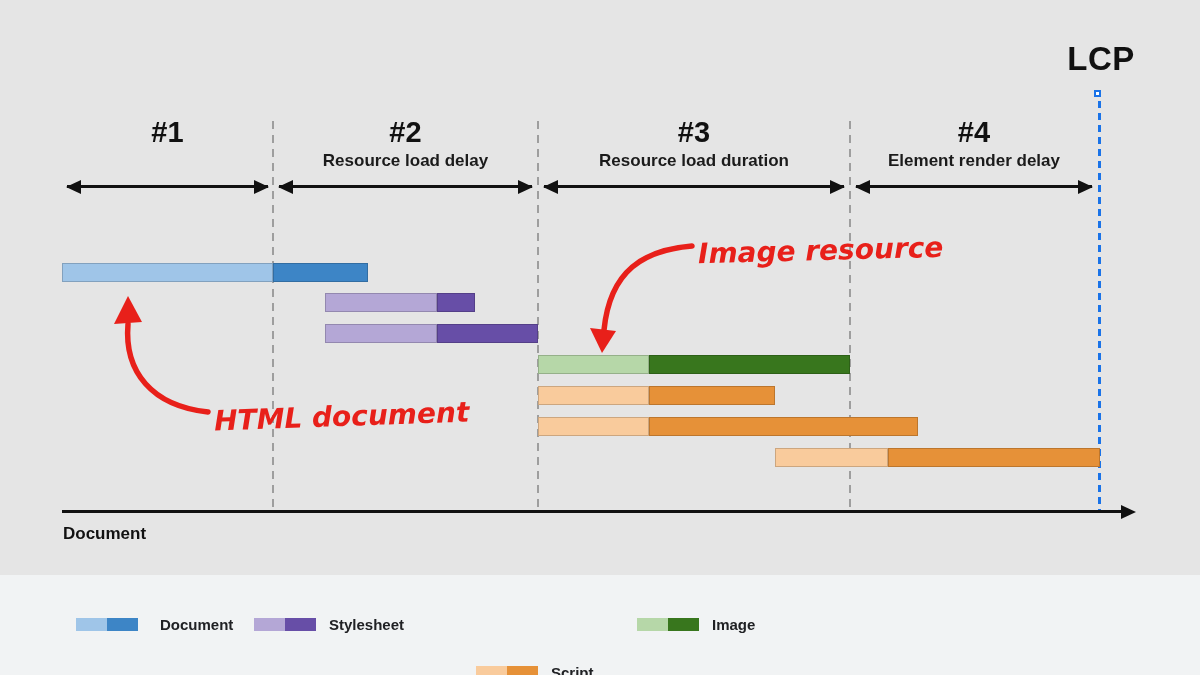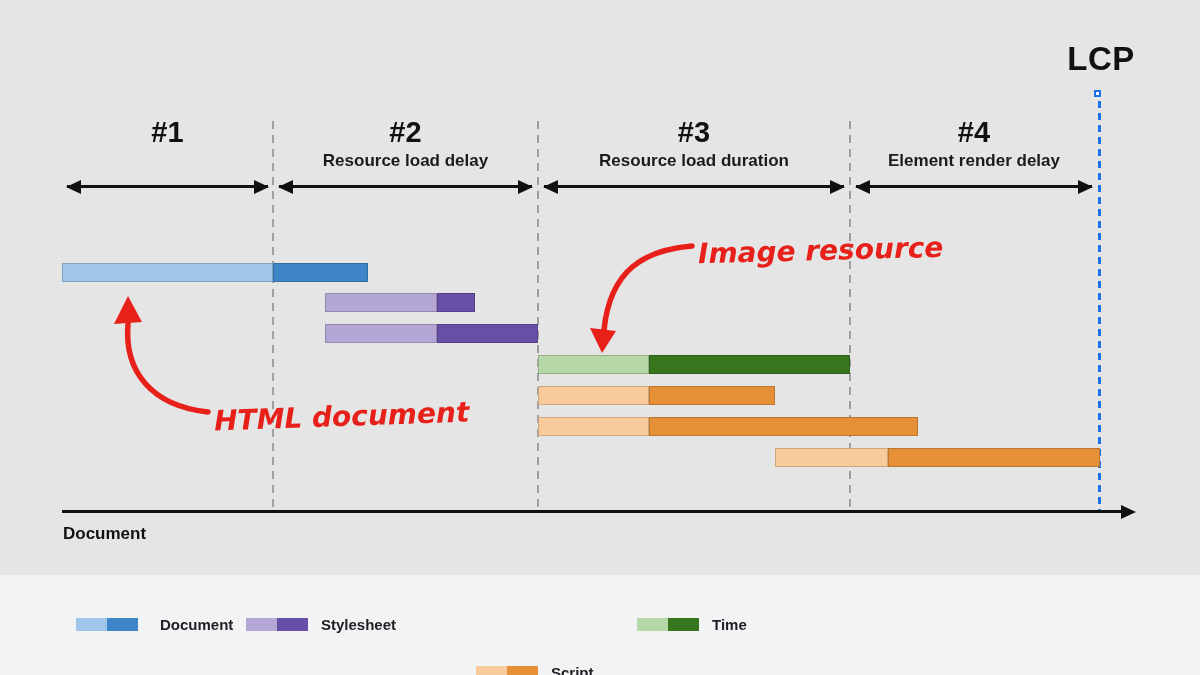--- a/index.html
+++ b/index.html
@@ -132,37 +132,37 @@
 
   <div class="legend-panel">
     <div id="legend-items">
         <div class="legend-item" style="left: 76px; gap: 9px;">
           <div class="legend-swatch">
             <span style="background: rgb(159, 197, 232);"></span>
             <span style="background: rgb(61, 133, 198);"></span>
           </div>
           <div class="legend-label">Document</div>
         </div>
-        <div class="legend-item" style="left: 246px;">
+        <div class="legend-item" style="left: 254px;">
           <div class="legend-swatch">
             <span style="background: rgb(180, 167, 214);"></span>
             <span style="background: rgb(103, 78, 167);"></span>
           </div>
           <div class="legend-label">Stylesheet</div>
         </div>
         <div class="legend-item" style="left: 476px; margin-top: 48px;">
           <div class="legend-swatch">
             <span style="background: rgb(249, 203, 156);"></span>
             <span style="background: rgb(230, 145, 56);"></span>
           </div>
           <div class="legend-label">Script</div>
         </div>
         <div class="legend-item" style="left: 637px;">
           <div class="legend-swatch">
             <span style="background: rgb(182, 215, 168);"></span>
             <span style="background: rgb(56, 118, 29);"></span>
           </div>
-          <div class="legend-label">Time</div>
+          <div class="legend-label">Image</div>
         </div>
       </div>
   </div>
 
 </div>
 
 </body></html>

